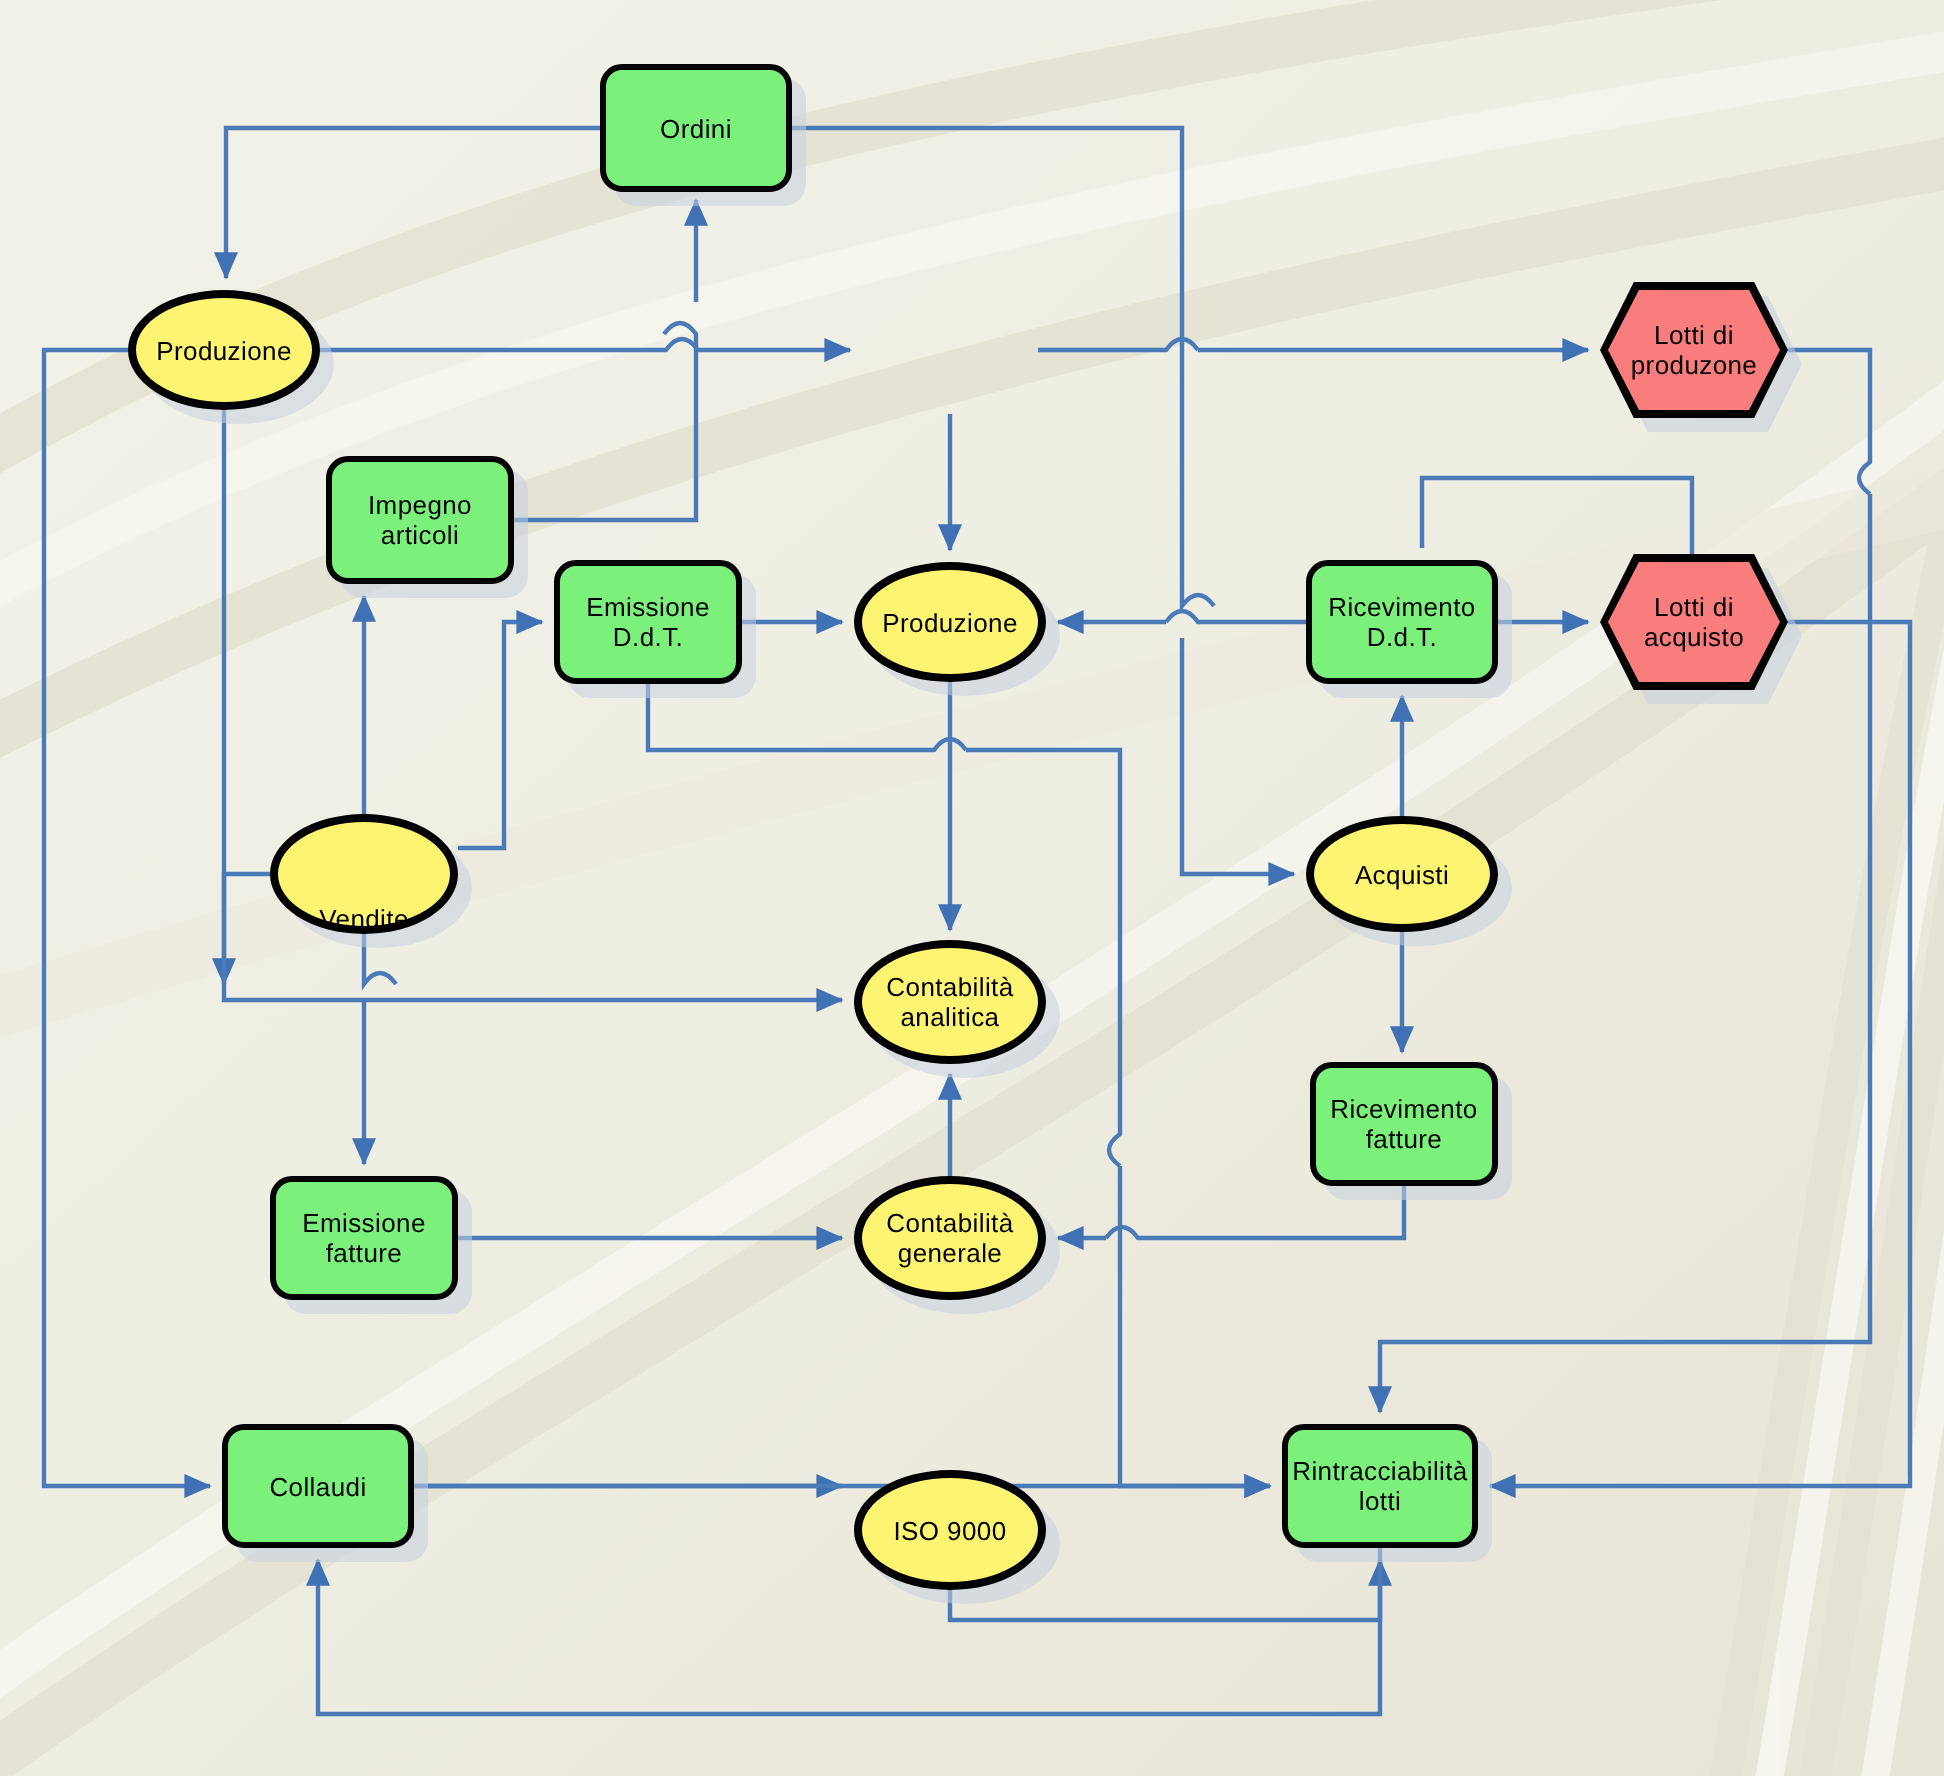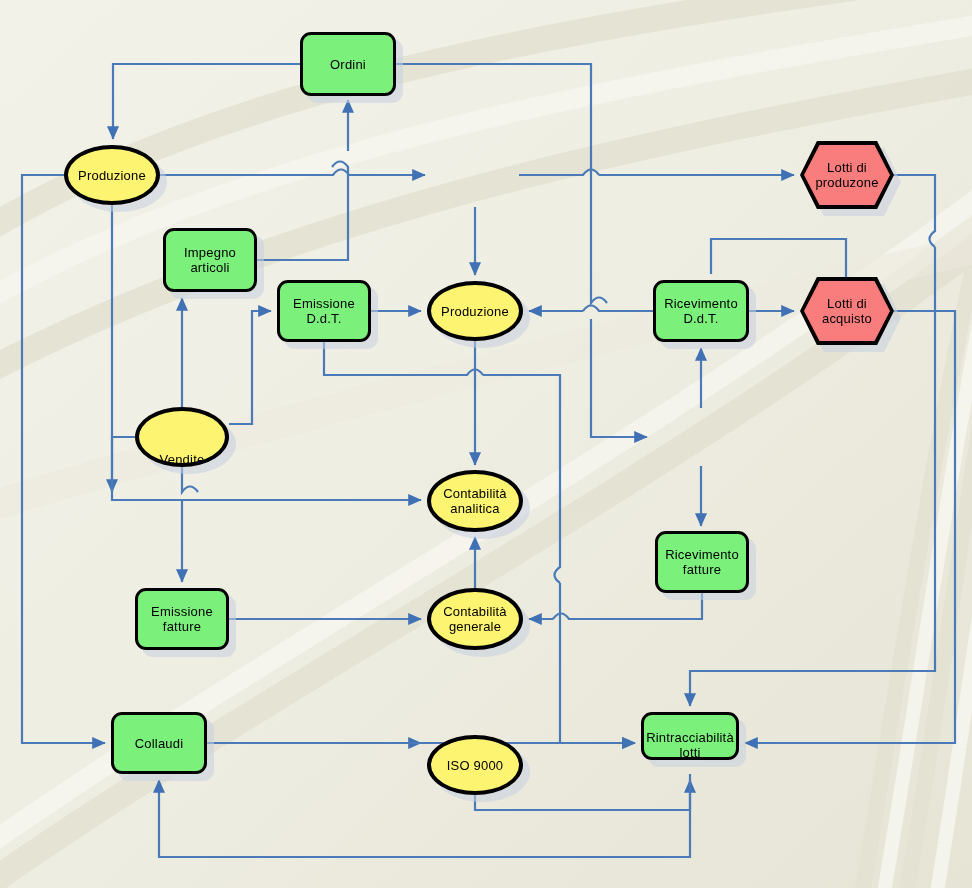--- a/index.html
+++ b/index.html
@@ -177,20 +177,25 @@
         <div class="shadow"></div>
         <div class="outline"></div>
         <div class="body"></div>
         <span class="lbl">Lotti di<br>acquisto</span>
       </div>
       <div class="node ell" style="left: 135px; top: 407px; width: 94px; height: 60px; align-items: flex-end;">
         <div class="shadow"></div>
         <div class="body"></div>
         <span class="lbl">Vendite</span>
       </div>
+      <div class="node ell" style="left: 653px; top: 408px; width: 96px; height: 58px;">
+        <div class="shadow"></div>
+        <div class="body"></div>
+        <span class="lbl">Acquisti</span>
+      </div>
       <div class="node ell" style="left: 427px; top: 470px; width: 96px; height: 62px;">
         <div class="shadow"></div>
         <div class="body"></div>
         <span class="lbl">Contabilità<br>analitica</span>
       </div>
       <div class="node rect" style="left: 655px; top: 531px; width: 94px; height: 62px;">
         <div class="shadow"></div>
         <div class="body"></div>
         <span class="lbl">Ricevimento<br>fatture</span>
       </div>
@@ -207,19 +212,19 @@
       <div class="node rect" style="left: 111px; top: 712px; width: 96px; height: 62px;">
         <div class="shadow"></div>
         <div class="body"></div>
         <span class="lbl">Collaudi</span>
       </div>
       <div class="node ell" style="left: 427px; top: 735px; width: 96px; height: 60px;">
         <div class="shadow"></div>
         <div class="body"></div>
         <span class="lbl">ISO 9000</span>
       </div>
-      <div class="node rect" style="left: 641px; top: 712px; width: 98px; height: 48px; align-items: flex-end;">
+      <div class="node rect" style="left: 641px; top: 712px; width: 98px; height: 62px;">
         <div class="shadow"></div>
         <div class="body"></div>
         <span class="lbl">Rintracciabilità<br>lotti</span>
       </div>
     </div>
 </div>
 
 </body></html>

